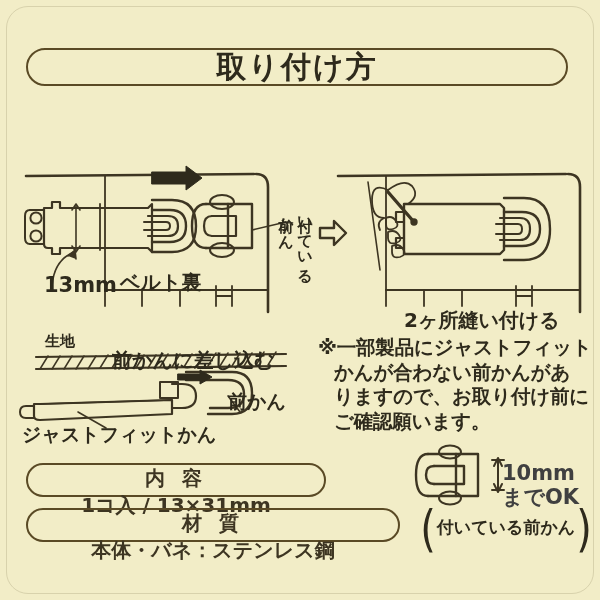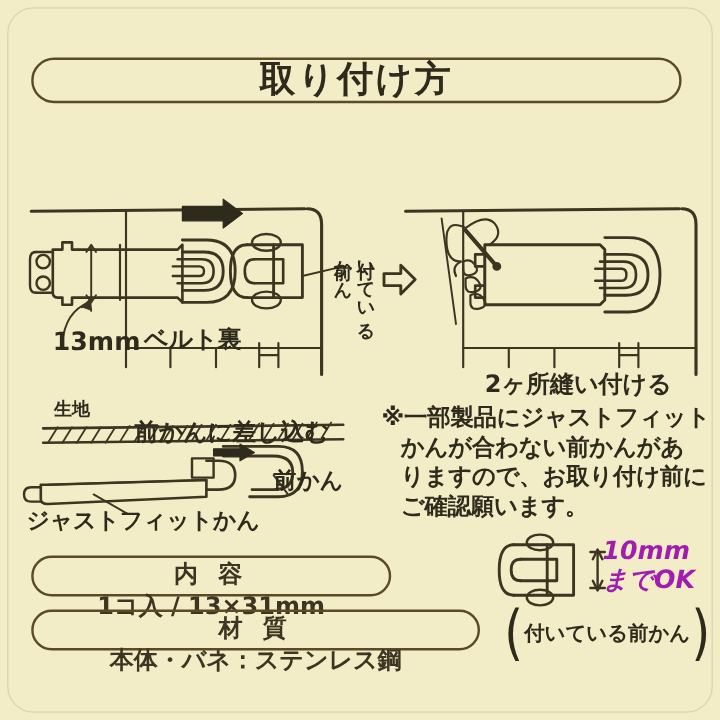--- a/index.html
+++ b/index.html
@@ -93,31 +93,31 @@
   .spec .k{font-size:20px;font-weight:bold;letter-spacing:5px;}
   .spec .bar{
     display:inline-block;width:2px;height:20px;background:#3d3522;
     margin:0 9px 0 5px;
   }
   .spec .v{font-size:20px;font-weight:bold;letter-spacing:0px;}
 
   
   .size-note{position:absolute;left:412px;top:440px;width:184px;height:150px;}
   #lab-10mm{
-    position:absolute;left:502px;top:448px;font-size:21px;
-    font-weight:bold;line-height:1.12;color:#a21caf;white-space:nowrap;font-style:italic;
+    position:absolute;left:502px;top:462px;font-size:21px;
+    font-weight:bold;line-height:1.12;color:#404040;white-space:nowrap;
   }
   .paren-note{
     position:absolute;left:414px;top:512px;width:184px;
     font-size:17px;font-weight:bold;line-height:1.15;color:#2e2a1c;
     text-align:center;
   }
   .paren-note .pwrap{display:flex;align-items:center;justify-content:center;}
   .paren-note .pch{font-size:40px;font-weight:normal;line-height:0.8;transform:scaleY(1.25);}
-  .paren-note .ptxt{padding:0 1px;font-family:Liberation Serif, serif;}
+  .paren-note .ptxt{padding:0 1px;}
 </style>
 </head>
 <body>
 
 <div id="root">
 
   <div class="card-frame"></div>
 
   <div class="title-pill">
     <span class="t">取り付け方</span>

